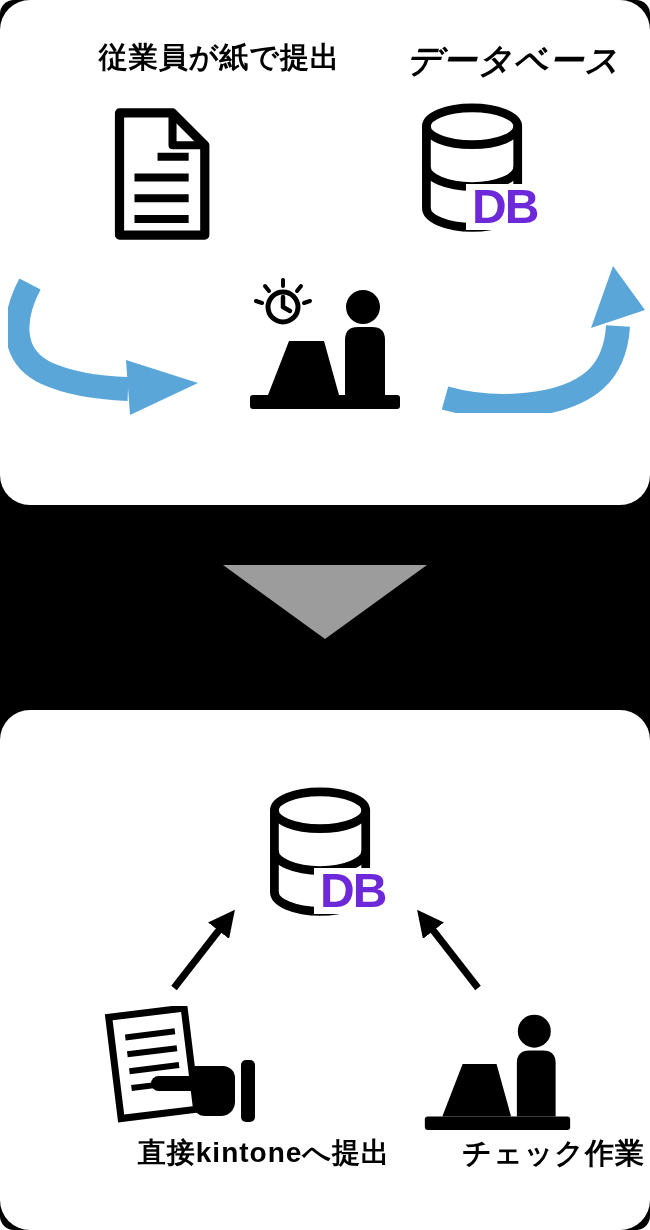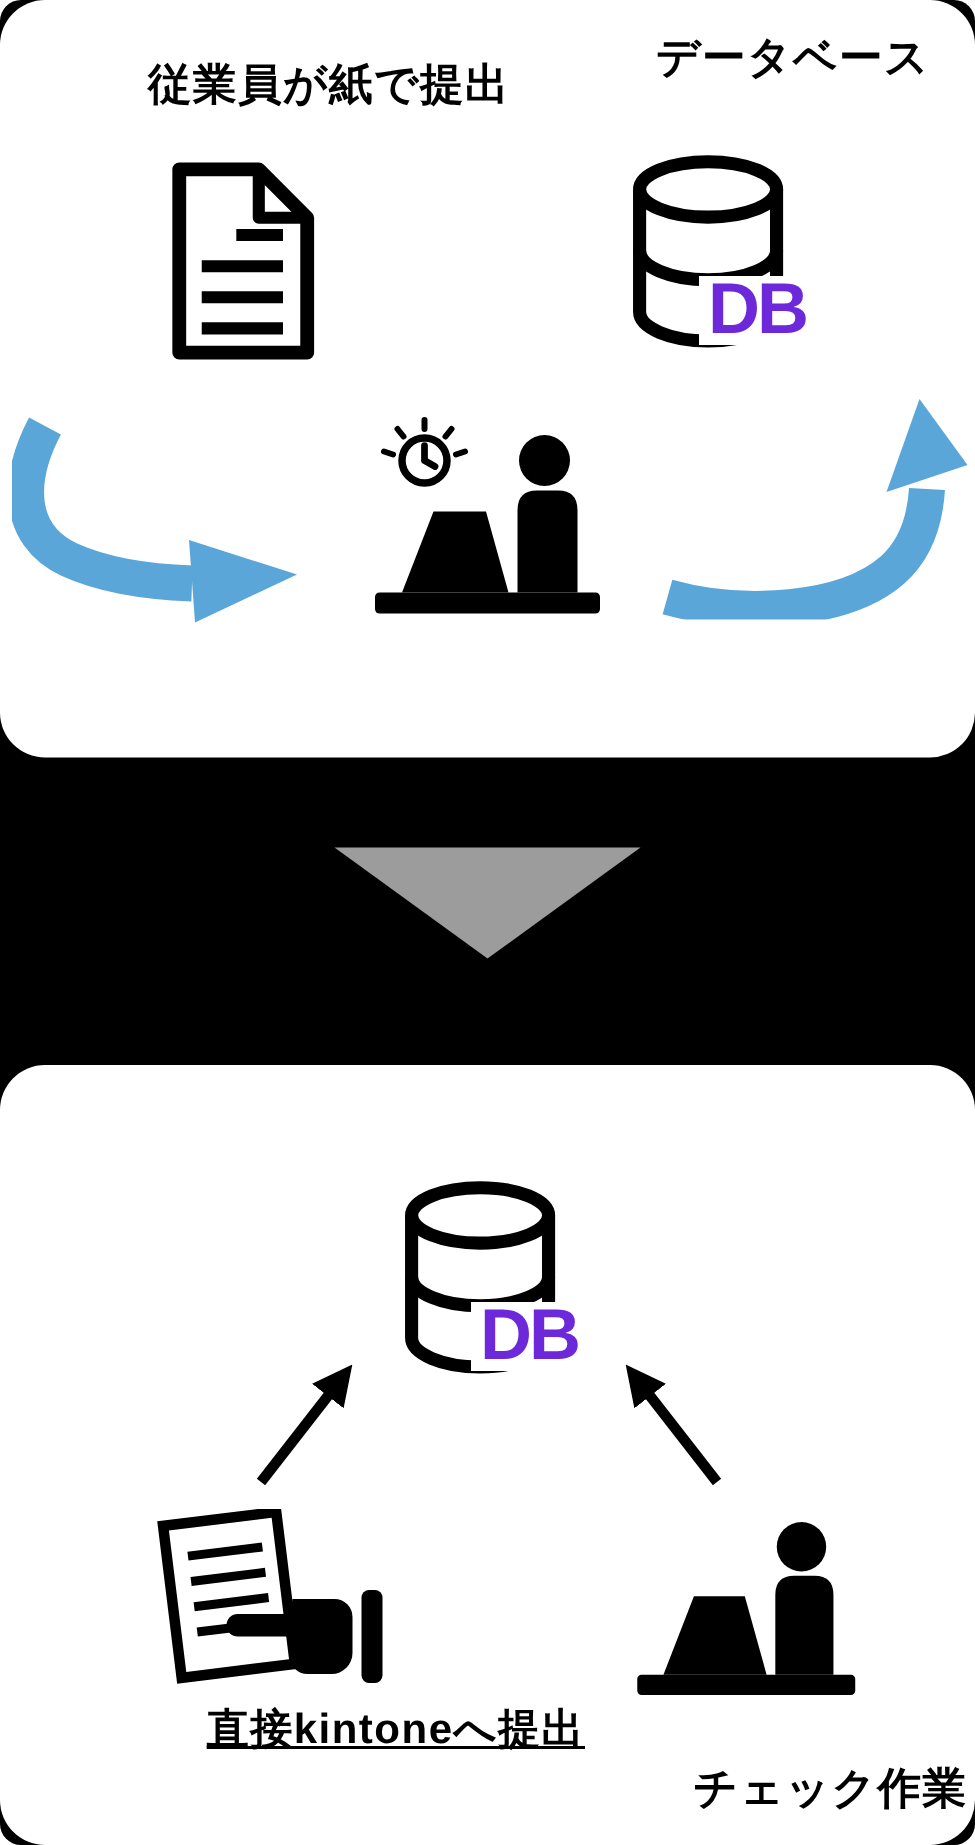--- a/index.html
+++ b/index.html
@@ -16,24 +16,24 @@
     background:var(--panel,#fff); border-radius:30px;
   }
   .panel-before { top:0; height:505px; }
   .panel-after  { top:710px; height:520px; }
 
   .label, .caption {
     position:absolute; text-align:right; color:#000;
     font-weight:800; letter-spacing:1px; line-height:1.1;
   }
   .lbl-paper   { left:20px;  top:42px;  width:320px; font-size:29px; }
-  .lbl-db      { left:340px; top:24px;  width:280px; font-size:29px; }
+  .lbl-db      { left:340px; top:42px;  width:280px; font-size:34px;font-style:italic; }
   .caption-before { left:0; top:432px; width:650px; font-size:30px; }
-  .caption-submit { left:30px;  top:428px; width:360px; font-size:28px;text-decoration:underline; }
-  .caption-check  { left:385px; top:428px; width:260px; font-size:29px;margin-top:40px; }
+  .caption-submit { left:30px;  top:428px; width:360px; font-size:28px; }
+  .caption-check  { left:385px; top:428px; width:260px; font-size:29px; }
 
   .abs { position:absolute; }
   .icon-doc        { left:103px; top:106px; width:116px; height:136px; }
   .db-icon         { width:124px; height:136px; }
   .db-icon-before  { left:412px; top:102px; }
   .db-icon-after   { left:260px; top:76px; }
   .db-icon svg     { width:124px; height:136px; display:block; }
   .db-text {
     position:absolute; left:54px; top:82px;
     background:var(--panel,#fff); color:#6d28d9;

